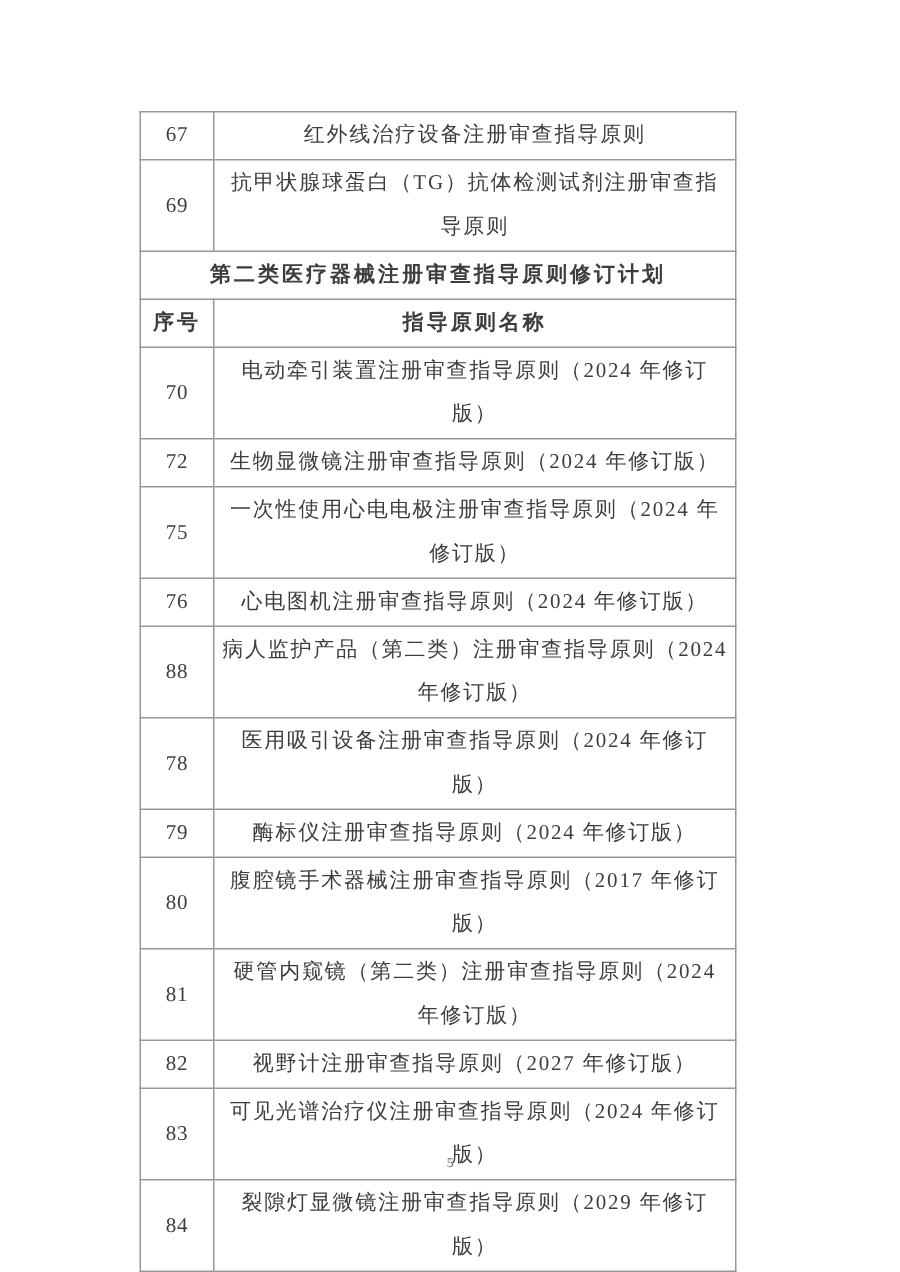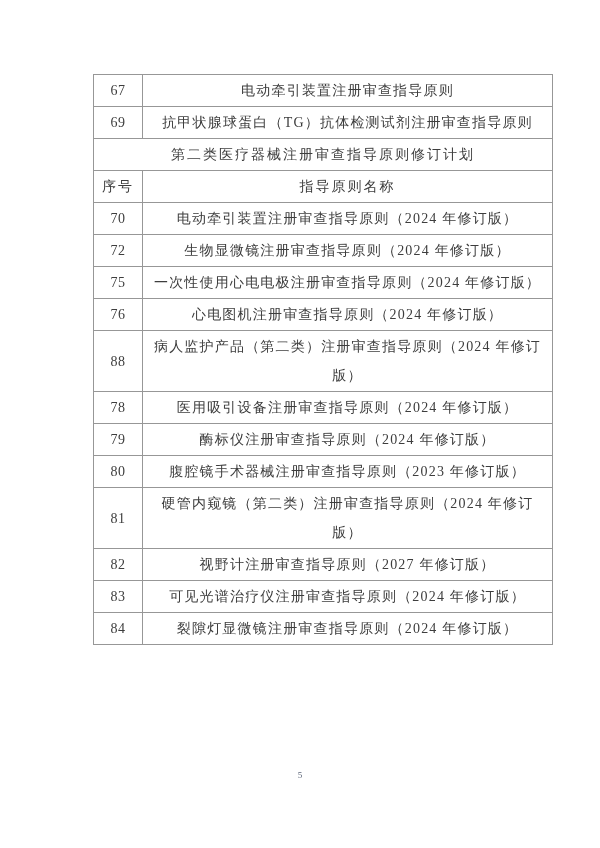--- a/index.html
+++ b/index.html
@@ -11,21 +11,21 @@
     margin: 0 auto;
     background: #ffffff;
     font-family: "Liberation Serif", "DejaVu Serif", serif;
     color: #3d3d3d;
     overflow: hidden;
   }
   table.doc-table {
     position: absolute;
     left: 93px;
     top: 74px;
-    width: 460px;
+    width: 398px;
     border-collapse: collapse;
     table-layout: fixed;
   }
   .doc-table td {
     border: 1px solid #979797;
     text-align: center;
     vertical-align: middle;
     font-size: 14px;
     letter-spacing: 1.2px;
     line-height: 29px;
@@ -33,21 +33,21 @@
     padding: 1px 4px;
     word-break: break-all;
   }
   .doc-table td.col-no {
     letter-spacing: 0.5px;
     font-size: 14px;
   }
   .doc-table col.c-no { width: 49px; }
   .doc-table td.section-title,
   .doc-table td.col-header {
-    font-weight: normal;
+    font-weight: bold;
     letter-spacing: 2px;
   }
   .page-number {
     position: absolute;
     left: 0;
     right: 0;
     top: 770px;
     text-align: center;
     font-size: 9px;
     color: #5c6578;
@@ -60,21 +60,21 @@
 
   <table class="doc-table">
     <colgroup>
       <col class="c-no">
       <col class="c-name">
     </colgroup>
 
     <tbody id="rows-top">
         <tr>
           <td class="col-no">67</td>
-          <td class="col-name">电动牵引装置注册审查指导原则</td>
+          <td class="col-name">红外线治疗设备注册审查指导原则</td>
         </tr>
         <tr>
           <td class="col-no">69</td>
           <td class="col-name">抗甲状腺球蛋白（TG）抗体检测试剂注册审查指导原则</td>
         </tr>
       </tbody>
 
     <tbody>
       <tr>
         <td colspan="2" class="section-title">第二类医疗器械注册审查指导原则修订计划</td>
@@ -109,36 +109,36 @@
         <tr>
           <td class="col-no">78</td>
           <td class="col-name">医用吸引设备注册审查指导原则（2024 年修订版）</td>
         </tr>
         <tr>
           <td class="col-no">79</td>
           <td class="col-name">酶标仪注册审查指导原则（2024 年修订版）</td>
         </tr>
         <tr>
           <td class="col-no">80</td>
-          <td class="col-name">腹腔镜手术器械注册审查指导原则（2023 年修订版）</td>
+          <td class="col-name">腹腔镜手术器械注册审查指导原则（2017 年修订版）</td>
         </tr>
         <tr>
           <td class="col-no">81</td>
           <td class="col-name">硬管内窥镜（第二类）注册审查指导原则（2024 年修订版）</td>
         </tr>
         <tr>
           <td class="col-no">82</td>
           <td class="col-name">视野计注册审查指导原则（2027 年修订版）</td>
         </tr>
         <tr>
           <td class="col-no">83</td>
           <td class="col-name">可见光谱治疗仪注册审查指导原则（2024 年修订版）</td>
         </tr>
         <tr>
           <td class="col-no">84</td>
-          <td class="col-name">裂隙灯显微镜注册审查指导原则（2024 年修订版）</td>
+          <td class="col-name">裂隙灯显微镜注册审查指导原则（2029 年修订版）</td>
         </tr>
       </tbody>
   </table>
 
   <div class="page-number">5</div>
 
 </div>
 
 </body></html>

